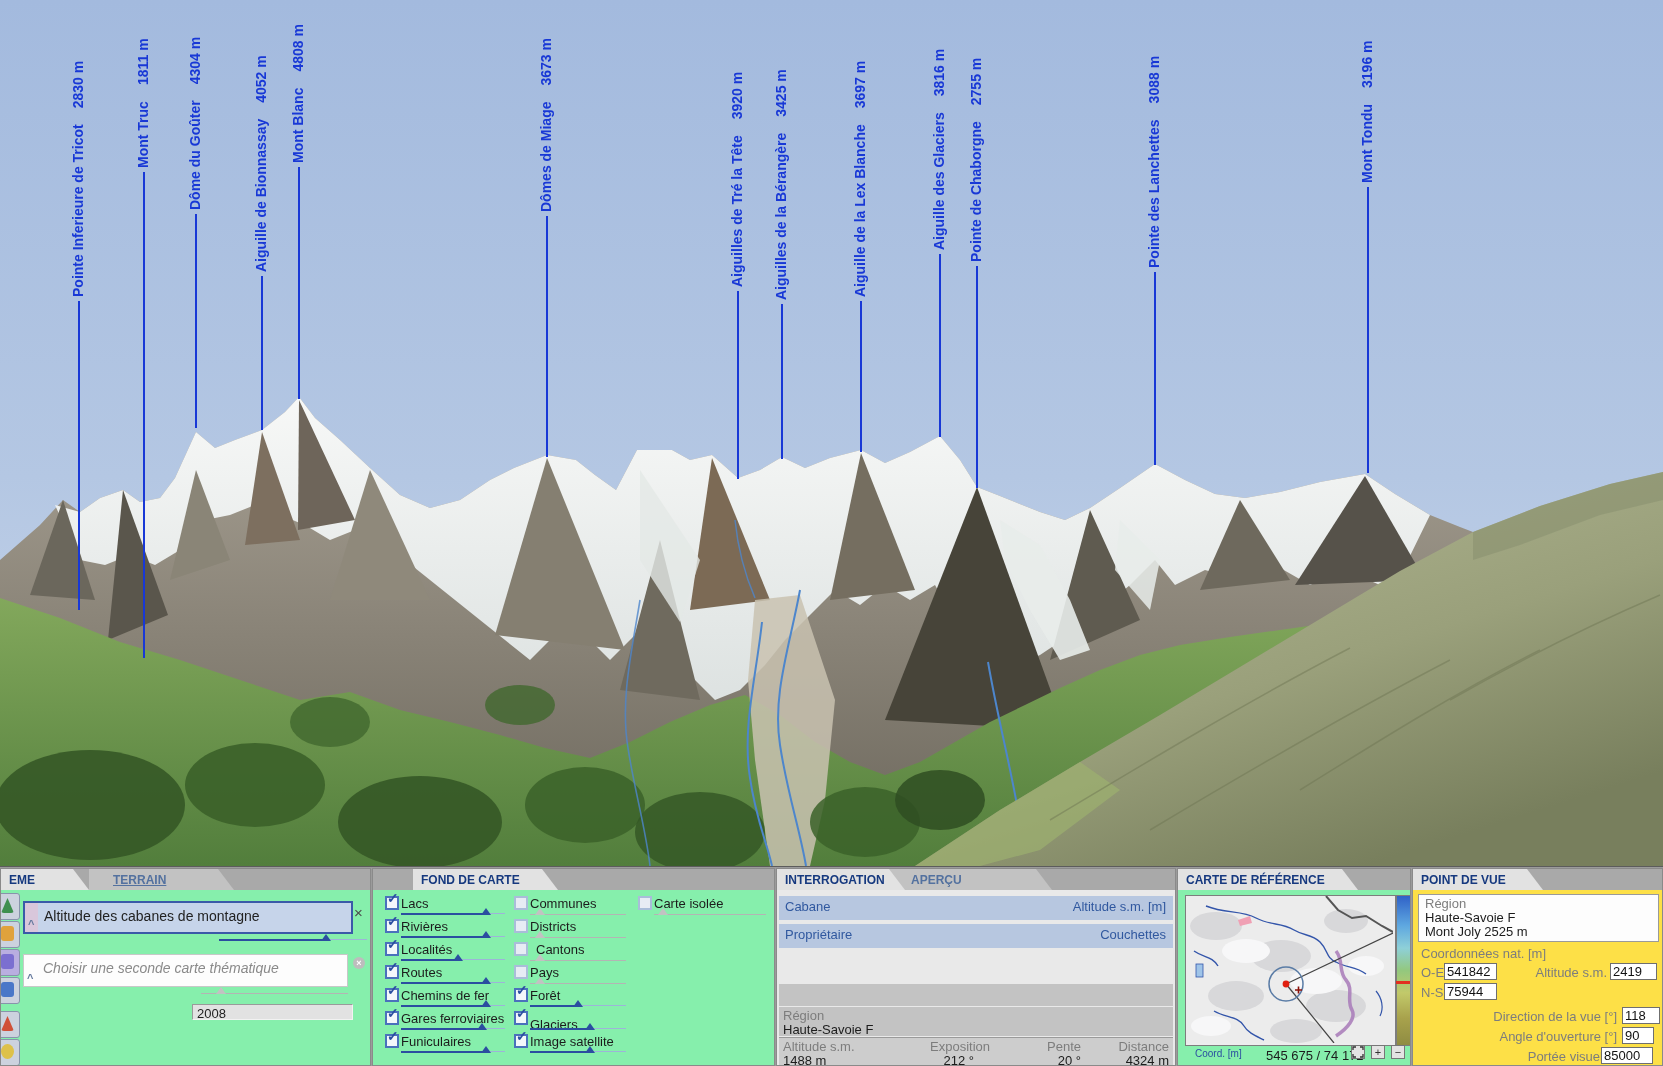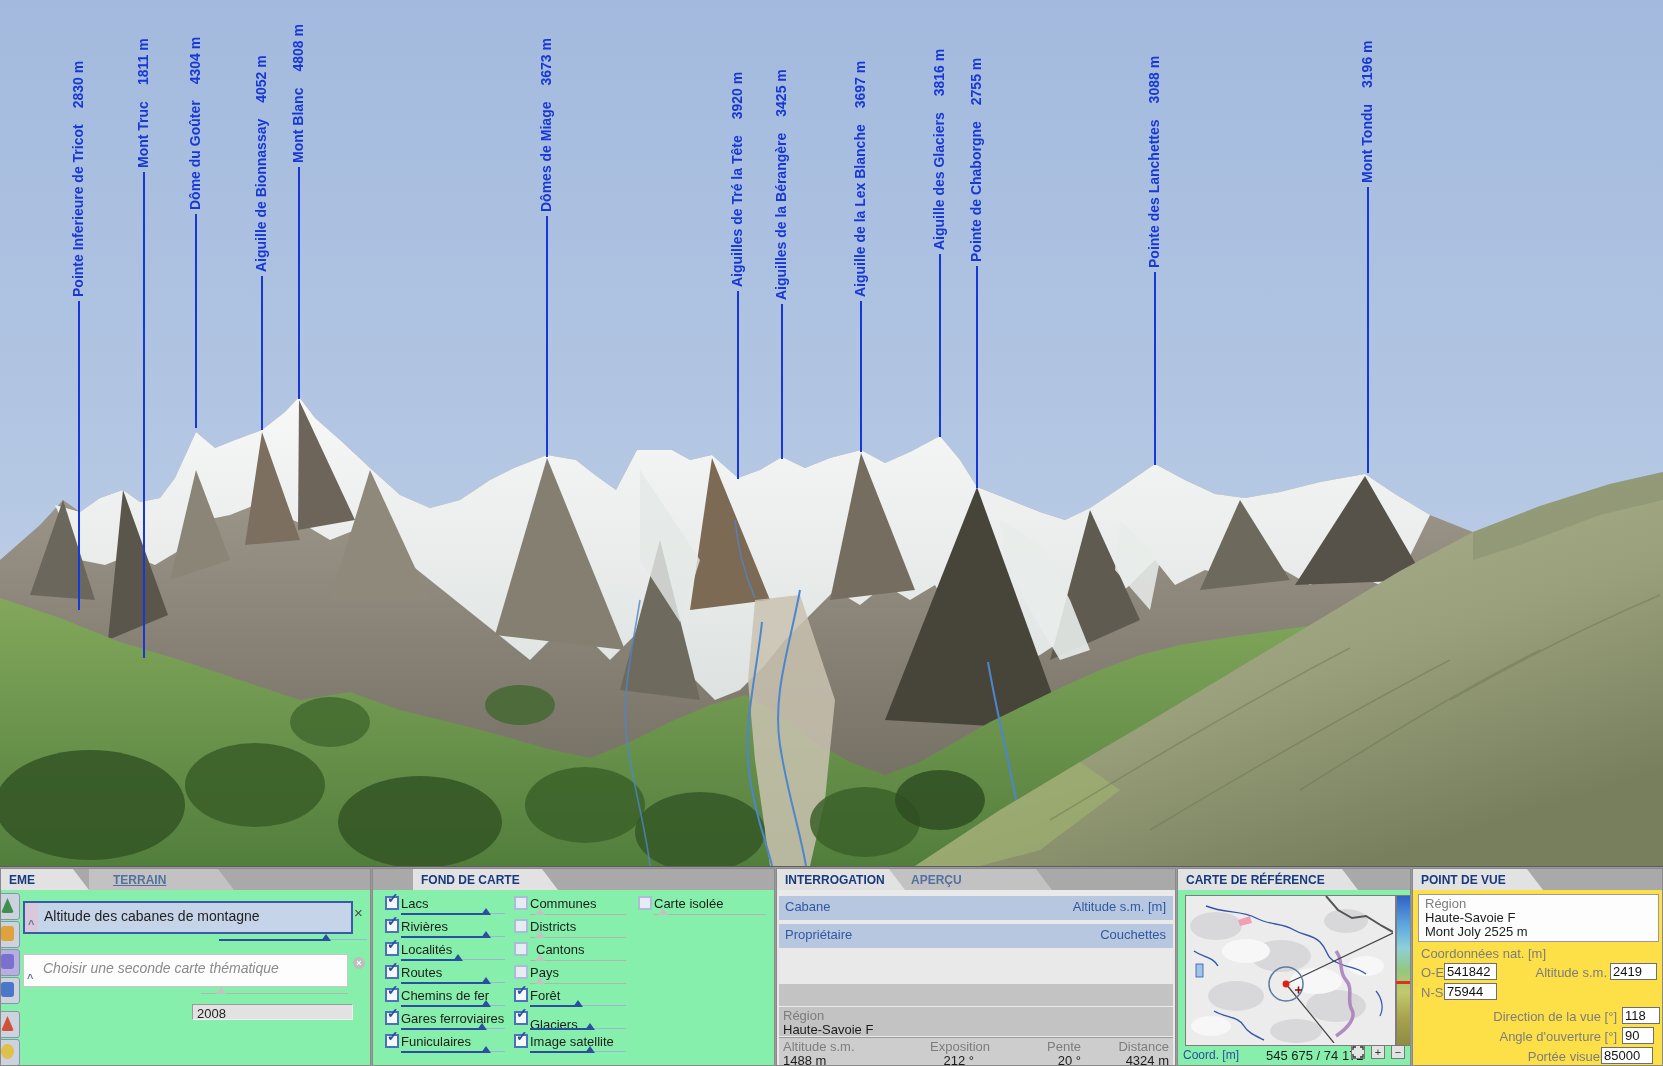--- a/index.html
+++ b/index.html
@@ -413,21 +413,21 @@
           <line x1="100" y1="88" x2="148" y2="147" stroke="#444" stroke-width="1.2"></line>
           <circle cx="100" cy="88" r="17" fill="none" stroke="#5a7ca6" stroke-width="1.5"></circle>
           <circle cx="100" cy="88" r="3.4" fill="#e02010"></circle>
           <path d="M109,94 h7 M112.5,90.5 v7" stroke="#8a1008" stroke-width="1.6"></path>
         </svg>
       </div>
       <div style="position:absolute;left:218px;top:26px;width:13px;height:149px;border:1px solid #7d7d7d;
                   background:linear-gradient(#2f62c8,#5fa8e0 20%,#8ed0d8 35%,#93c87e 50%,#c2c96a 65%,#a8a24c 82%,#8f8c42);">
         <div style="position:absolute;left:-1px;top:57%;width:15px;height:3px;background:#e23020;"></div>
       </div>
-      <span class="lbl blue" style="left:5px;top:179px;font-size:12px;">Coord. [m]</span>
+      <span class="lbl blue" style="left:17px;top:179px;font-size:10px;">Coord. [m]</span>
       <span class="lbl" style="left:88px;top:179px;font-size:13px;">545 675 / 74 172</span>
       <div class="mapbtn" style="left:173px;top:176px;">
         <svg width="12" height="12" viewBox="0 0 12 12">
           <path d="M1,4 V1 H4 M8,1 H11 V4 M11,8 V11 H8 M4,11 H1 V8" stroke="#333" stroke-width="1.3" fill="none"></path>
         </svg>
       </div>
       <div class="mapbtn" style="left:193px;top:176px;"><span>+</span></div>
       <div class="mapbtn" style="left:213px;top:176px;"><span>−</span></div>
     </div>
 

